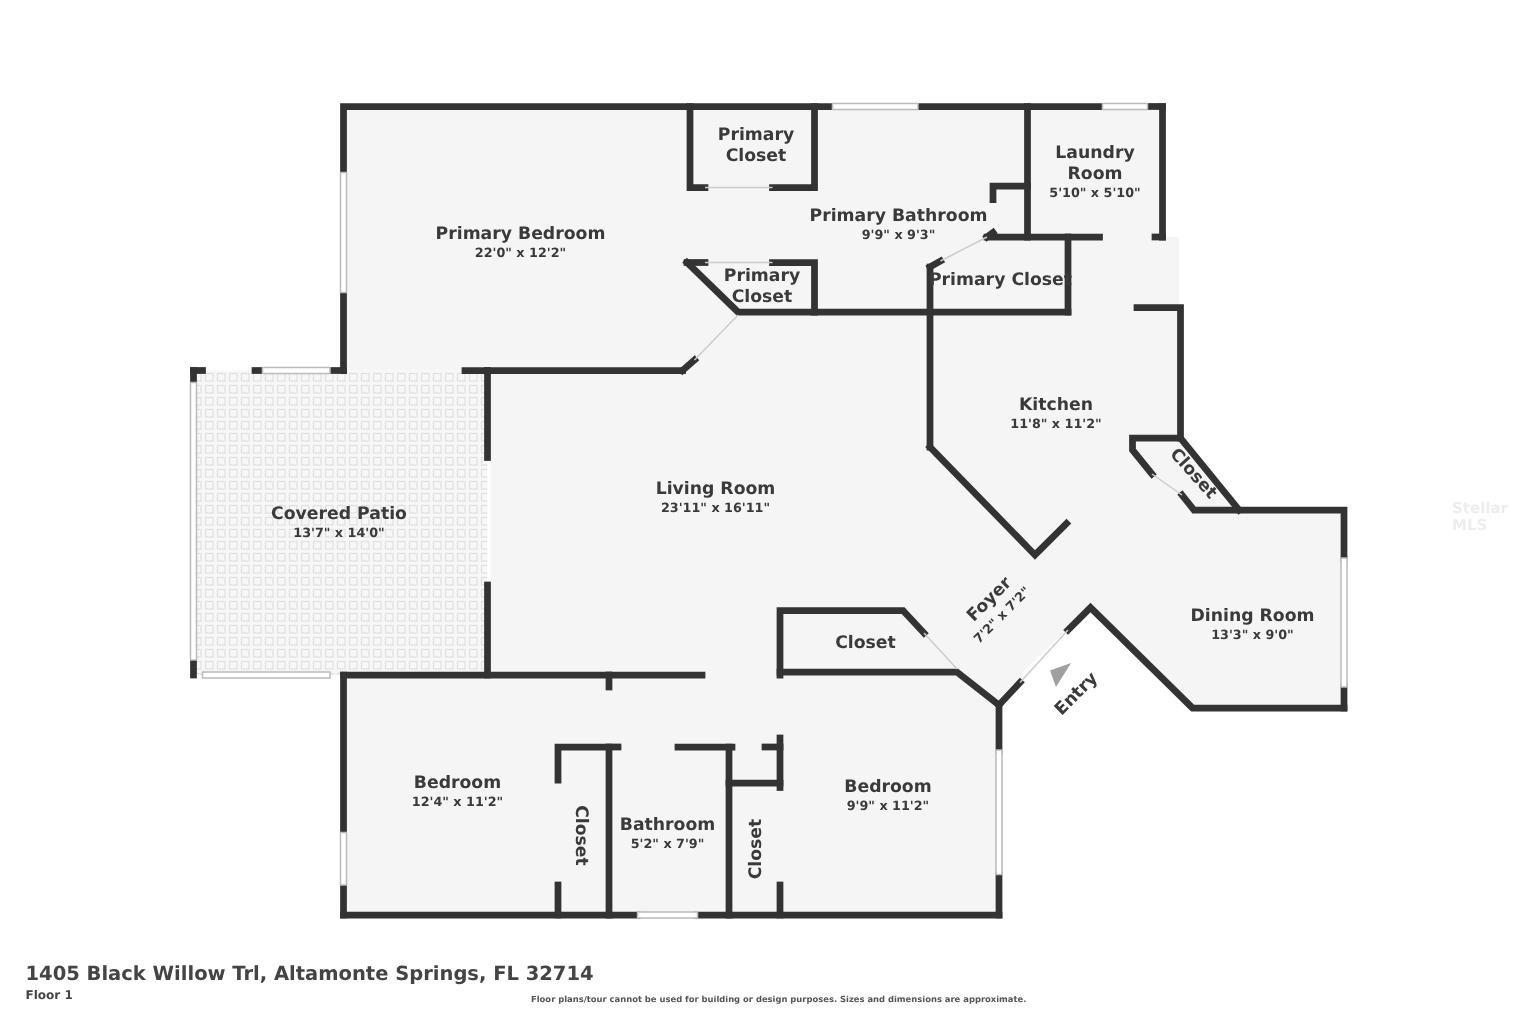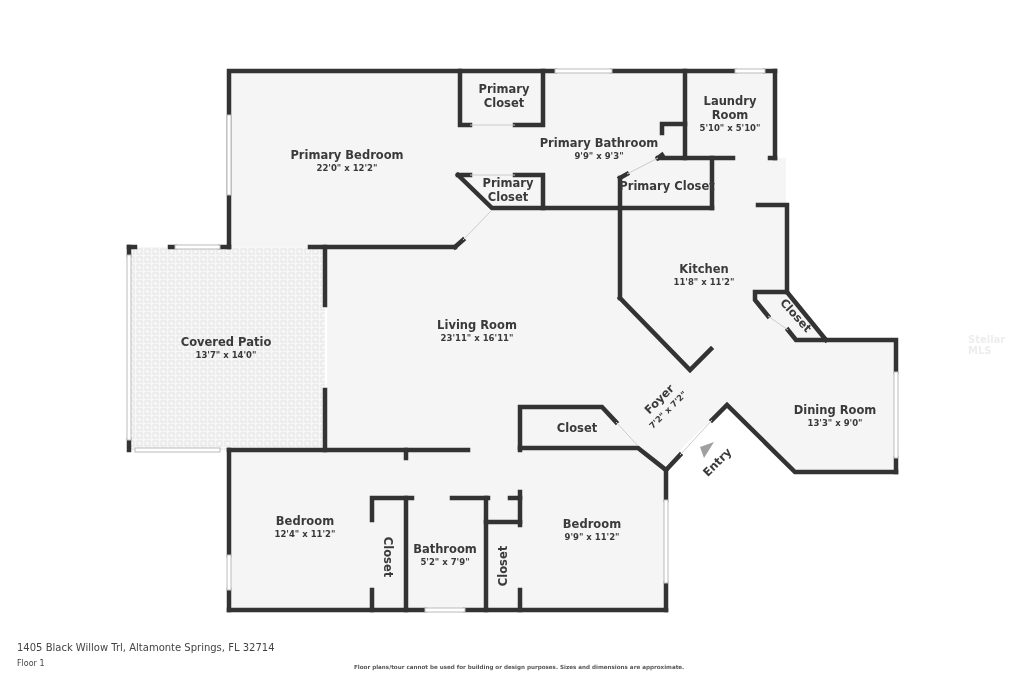--- a/index.html
+++ b/index.html
@@ -1,21 +1,21 @@
 <!DOCTYPE html>
 <html><head>
   <meta charset="utf-8">
   <style>
     html, body { margin: 0; padding: 0; background: #ffffff; }
     body { width: 1024px; height: 682px; position: relative; overflow: hidden; font-family: "DejaVu Sans", sans-serif; }
     #plan { position: absolute; left: 0; top: 0; }
     .room-name { font-family: "DejaVu Sans", sans-serif; font-size: 11.5px; font-weight: bold; fill: #3a3a3a; }
     .room-dim { font-family: "DejaVu Sans", sans-serif; font-size: 8.5px; font-weight: bold; fill: #3a3a3a; }
-    .footer-address { position: absolute; left: 17px; top: 642px; font-size: 10px; font-weight: normal; color: #444; text-align: right; }
-    .footer-floor { position: absolute; left: 17px; top: 659px; font-size: 8px; font-weight: normal; color: #444; }
+    .footer-address { position: absolute; left: 17px; top: 642px; font-size: 13px; font-weight: bold; color: #444; text-align: right; }
+    .footer-floor { position: absolute; left: 17px; top: 659px; font-size: 8px; font-weight: bold; color: #444; }
     .footer-disclaimer { position: absolute; left: 354px; top: 664px; font-size: 5.6px; font-weight: bold; color: #555; }
     .watermark { position: absolute; left: 968px; top: 334px; font-size: 10px; font-weight: bold; color: #ededed; }
   </style>
 </head>
 <body>
 
 <svg id="plan" width="1024" height="682" viewBox="0 0 1024 682" xmlns="http://www.w3.org/2000/svg">
   <defs>
     <pattern id="tile" width="8" height="8" patternUnits="userSpaceOnUse">
       <rect width="8" height="8" fill="#f7f7f7"></rect>

